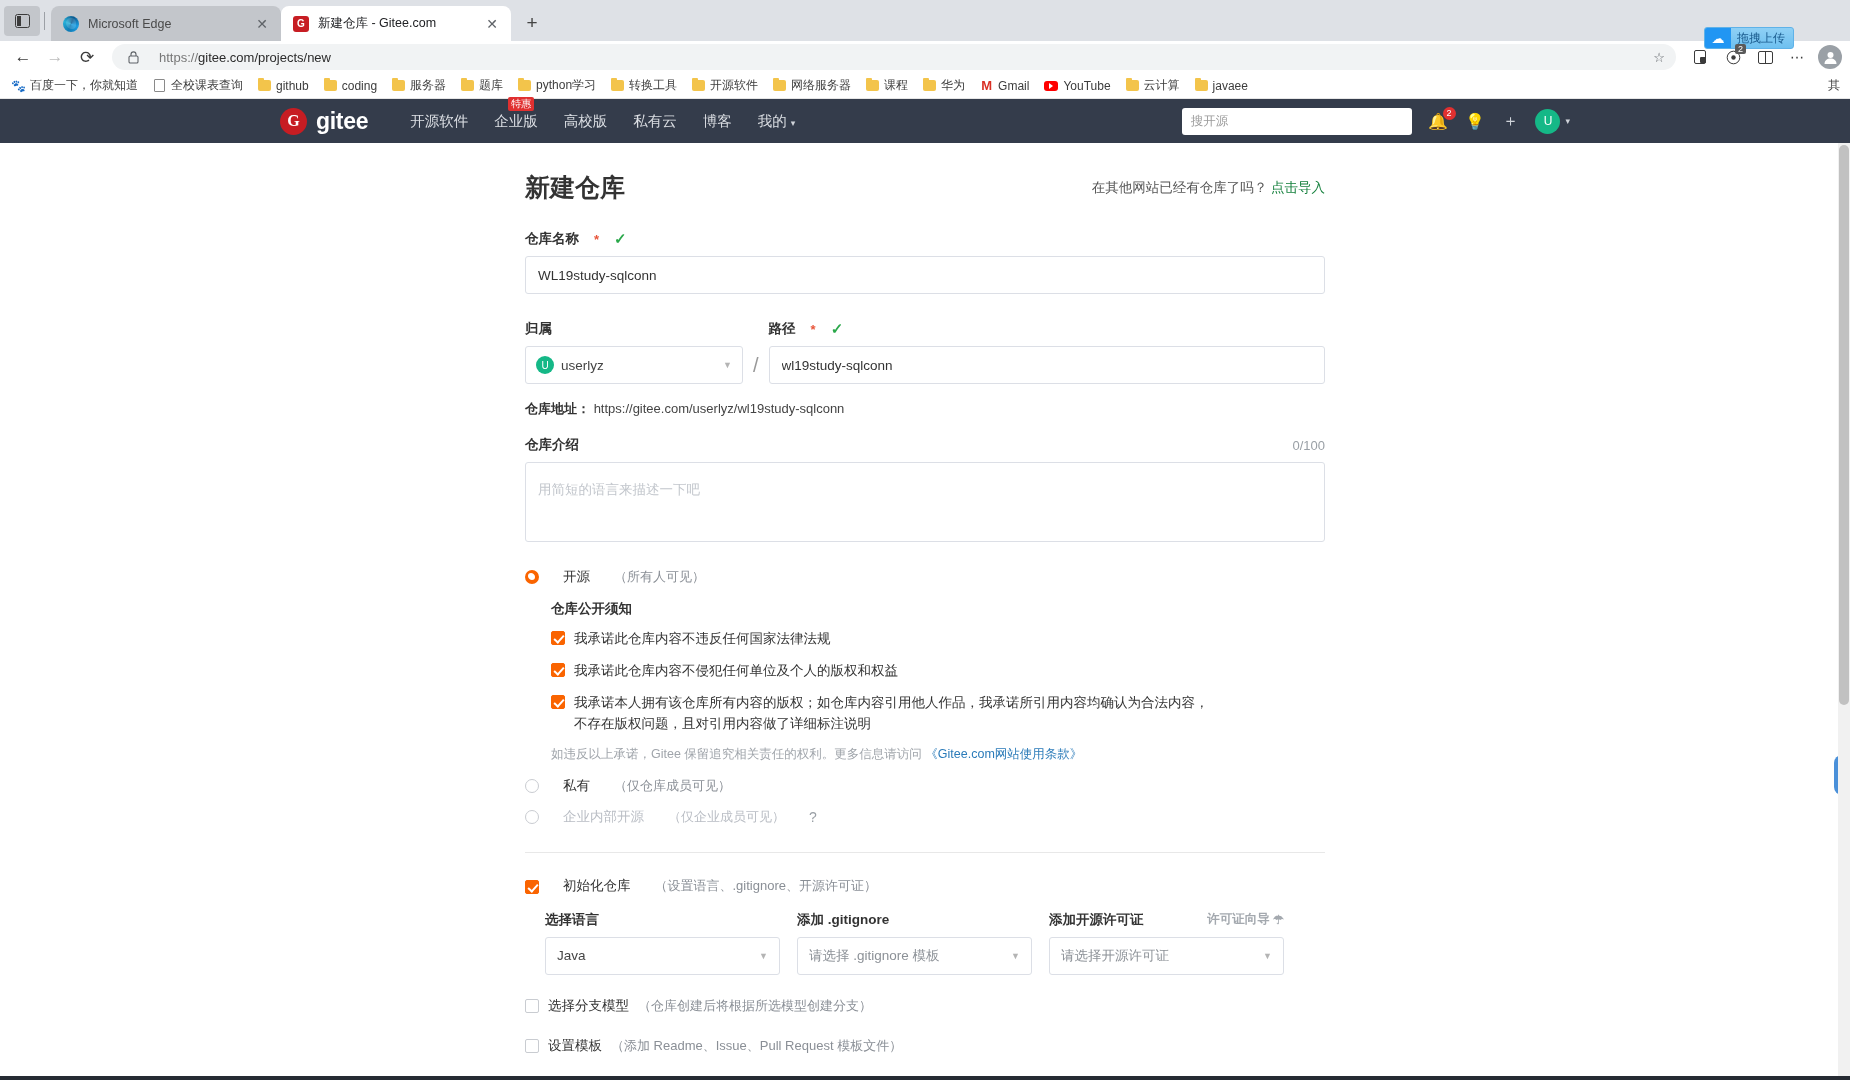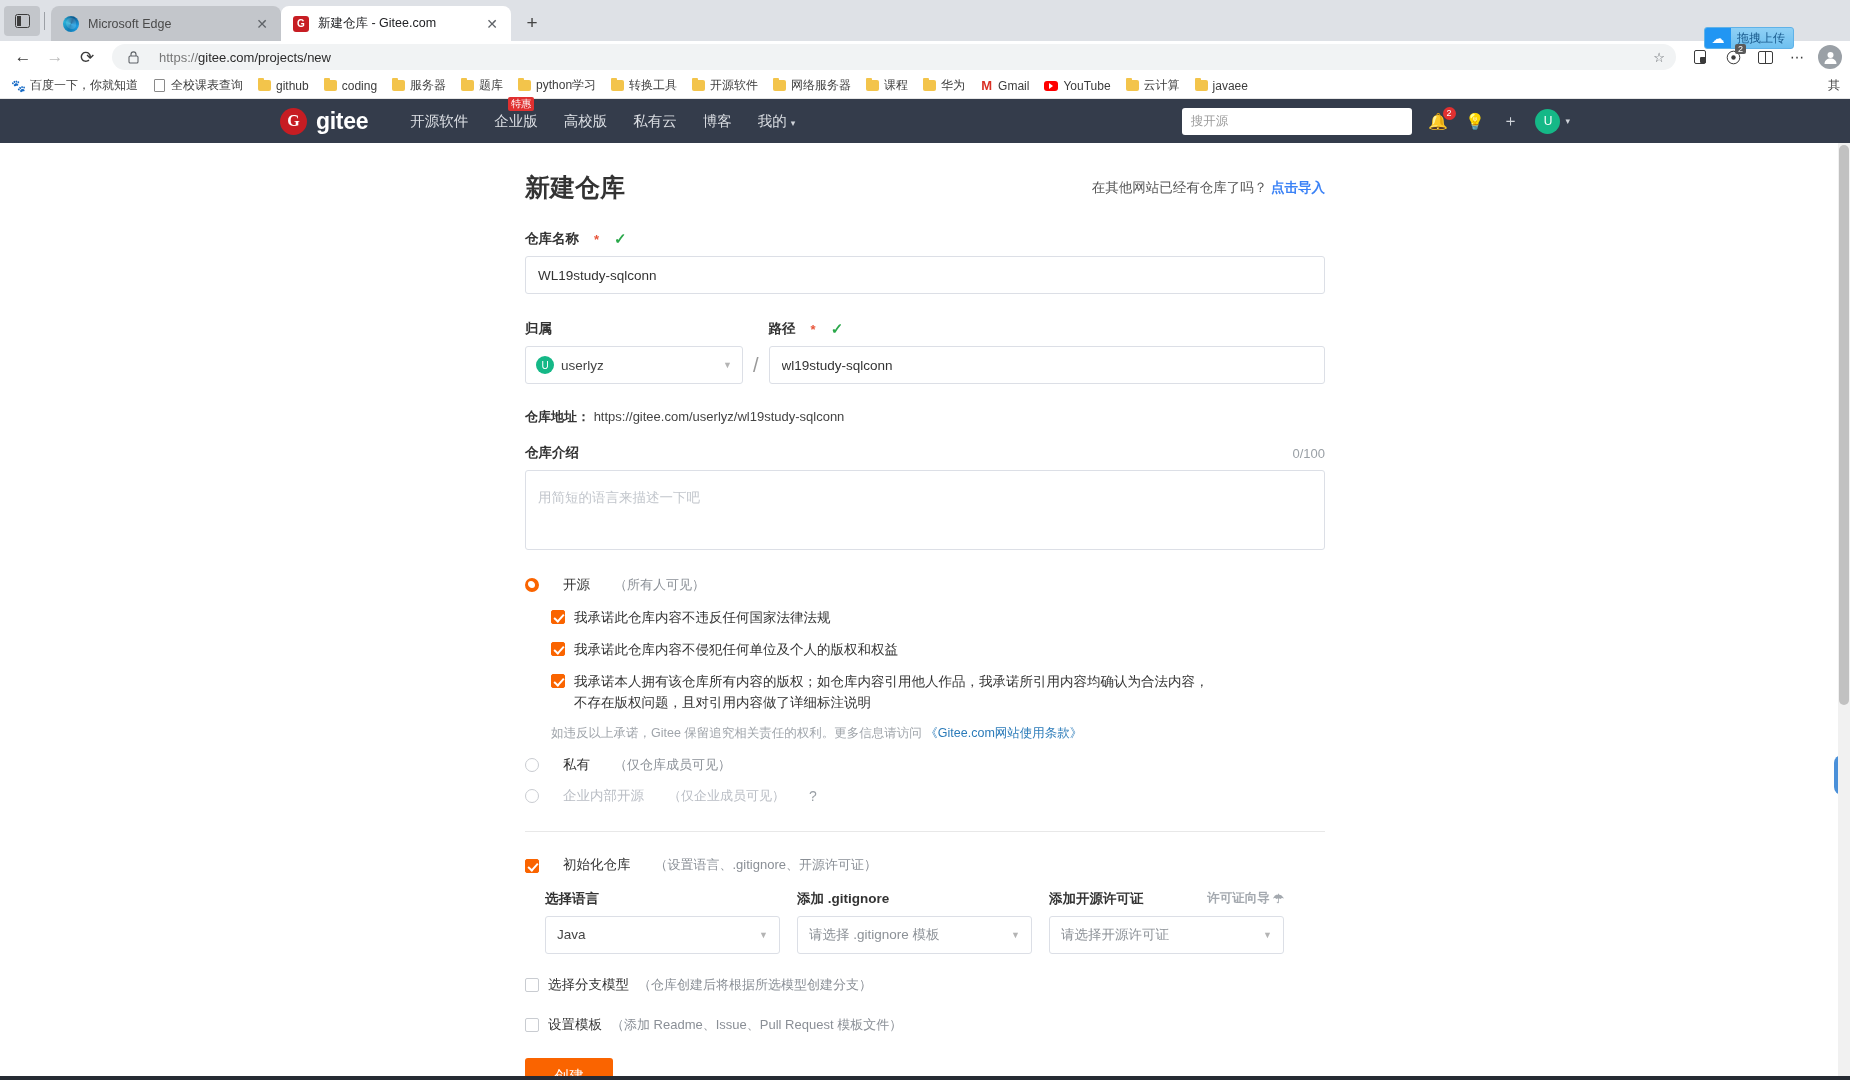--- a/index.html
+++ b/index.html
@@ -99,21 +99,21 @@
   .nav-avatar { width:25px;height:25px;border-radius:50%;background:#15b887;color:#fff;display:flex;align-items:center;justify-content:center;font-size:12px;}
   .nav-caret { color:#cfd3d9; font-size:9px; }
 
   
   .page { flex: 1; background:#fff; overflow: hidden; position: relative; }
   .form-wrap { width: 800px; margin: 0 auto; padding-top: 28px; }
 
   .title-row { display:flex; align-items:center; }
   .page-title { font-size: 25px; font-weight: bold; color:#333; }
   .import-hint { margin-left:auto; font-size: 13.5px; color:#555; }
-  .import-hint a { color:#3b82f6; text-decoration:none;font-weight:bold; }
+  .import-hint a { color:#15803d; text-decoration:none; }
 
   .field { margin-top: 26px; }
   .flabel { font-size:13.5px; color:#333; font-weight:bold; display:flex; align-items:center; gap:15px; }
   .req { color:#e8553a; font-size:13px; }
   .okcheck { color:#2aa84a; font-size:15px; font-weight:bold; }
   .tinput {
     width:100%; height:38px; border:1px solid #dcdfe6; border-radius:3px;
     padding: 0 12px; font-size:13.5px; color:#333; margin-top:8px;
     font-family:"Liberation Sans",sans-serif; background:#fff;
   }
@@ -123,21 +123,21 @@
   .col-owner { width: 218px; }
   .col-path { flex:1; }
   .slash { font-size:20px; color:#999; padding: 0 10px 7px 10px; }
   .select-box {
     height:38px; border:1px solid #dcdfe6; border-radius:3px; background:#fff;
     display:flex; align-items:center; padding: 0 10px; font-size:13.5px; color:#444; margin-top:8px;
   }
   .owner-av { width:18px;height:18px;border-radius:50%;background:#15b887;color:#fff;font-size:10px;display:flex;align-items:center;justify-content:center;margin-right:7px;}
   .sel-caret { margin-left:auto; color:#b4b4b4; font-size:9px; }
 
-  .repo-url { margin-top: 24px; font-size:13px; color:#444; }
+  .repo-url { margin-top: 16px; font-size:13px; color:#444; }
   .repo-url .lbl { font-weight:bold; color:#333; }
 
   .desc-head { display:flex; align-items:center; margin-top:18px;gap:22px; }
   .desc-head .t { font-size:13.5px; font-weight:bold; color:#333; }
   .counter { margin-left:auto; font-size:13px; color:#9aa0a6; }
   .tarea {
     width:100%; height:80px; border:1px solid #dcdfe6; border-radius:3px;
     margin-top:8px; padding:18px 12px; font-size:13.5px; color:#333; resize:none;
     font-family:"Liberation Sans",sans-serif;
   }
@@ -431,20 +431,21 @@
 
       
       <div class="vis-block">
         <div class="radio-line">
           <span class="rad on"></span>
           <span>开源</span>
           <span class="sub">（所有人可见）</span>
         </div>
 
         <div class="notice">
+          <div class="notice-title">仓库公开须知</div>
 
           <div class="ck-line">
             <span class="ckbox on"></span>
             <span>我承诺此仓库内容不违反任何国家法律法规</span>
           </div>
           <div class="ck-line">
             <span class="ckbox on"></span>
             <span>我承诺此仓库内容不侵犯任何单位及个人的版权和权益</span>
           </div>
           <div class="ck-line">

